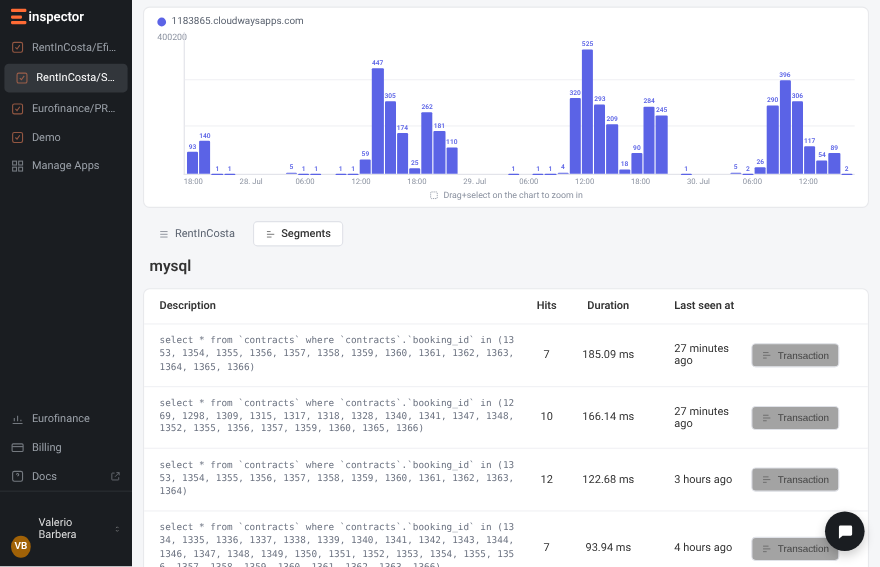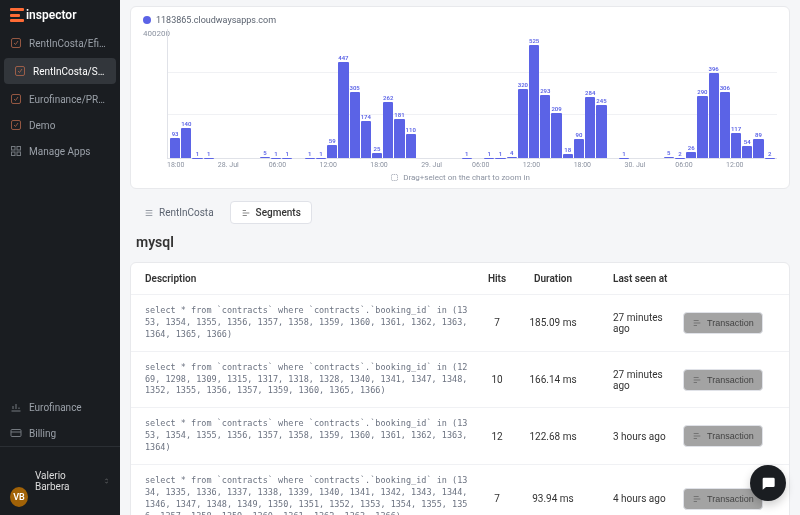--- a/index.html
+++ b/index.html
@@ -115,20 +115,30 @@
         </svg>
       <span class="nav-label">Eurofinance</span>
     </div>
     <div class="nav-item">
       <svg class="nav-icon" viewBox="0 0 24 24" fill="none" stroke="currentColor" stroke-width="2">
           <rect x="2" y="5" width="20" height="14" rx="2"></rect>
           <path d="M2 10h20"></path>
         </svg>
       <span class="nav-label">Billing</span>
     </div>
+    <div class="nav-item">
+      <svg class="nav-icon" viewBox="0 0 24 24" fill="none" stroke="currentColor" stroke-width="2">
+          <rect x="3" y="3" width="18" height="18" rx="3"></rect>
+          <path d="M12 16v.01M10 9a2 2 0 114 0c0 1.5-2 2-2 3"></path>
+        </svg>
+      <span class="nav-label">Docs</span>
+      <svg class="ext-icon" viewBox="0 0 24 24" fill="none" stroke="currentColor" stroke-width="2">
+          <path d="M14 4h6v6M20 4l-9 9M19 14v5a1 1 0 01-1 1H5a1 1 0 01-1-1V6a1 1 0 011-1h5"></path>
+        </svg>
+    </div>
 
     <div class="user-row">
       <span class="avatar">VB</span>
       <span class="user-name">Valerio Barbera</span>
       <svg class="updown" viewBox="0 0 24 24" fill="none" stroke="currentColor" stroke-width="2">
           <path d="M8 9l4-4 4 4M8 15l4 4 4-4"></path>
         </svg>
     </div>
   </aside>
 

